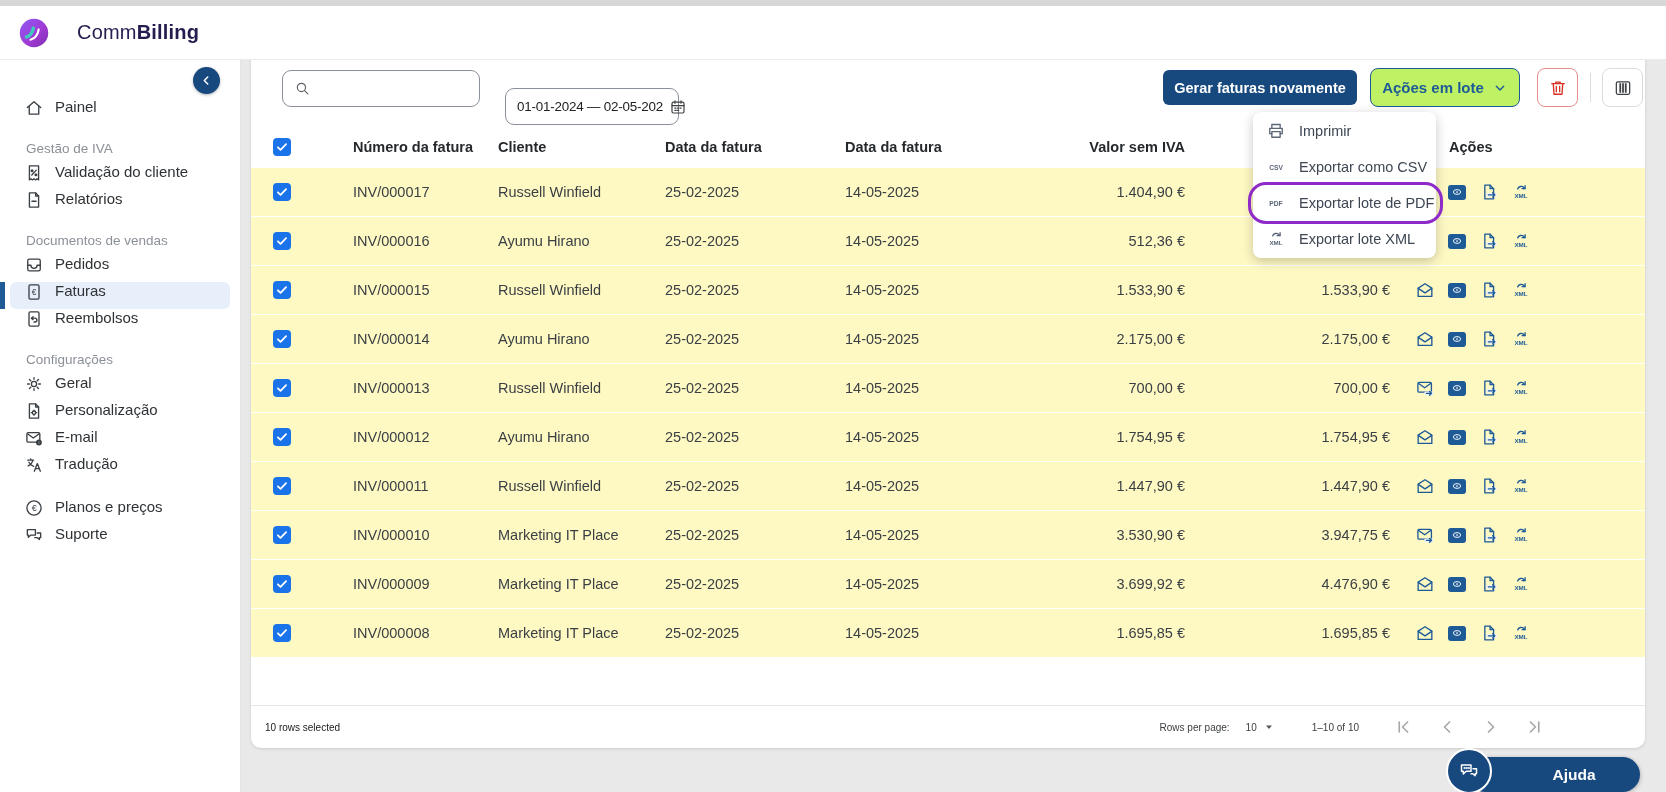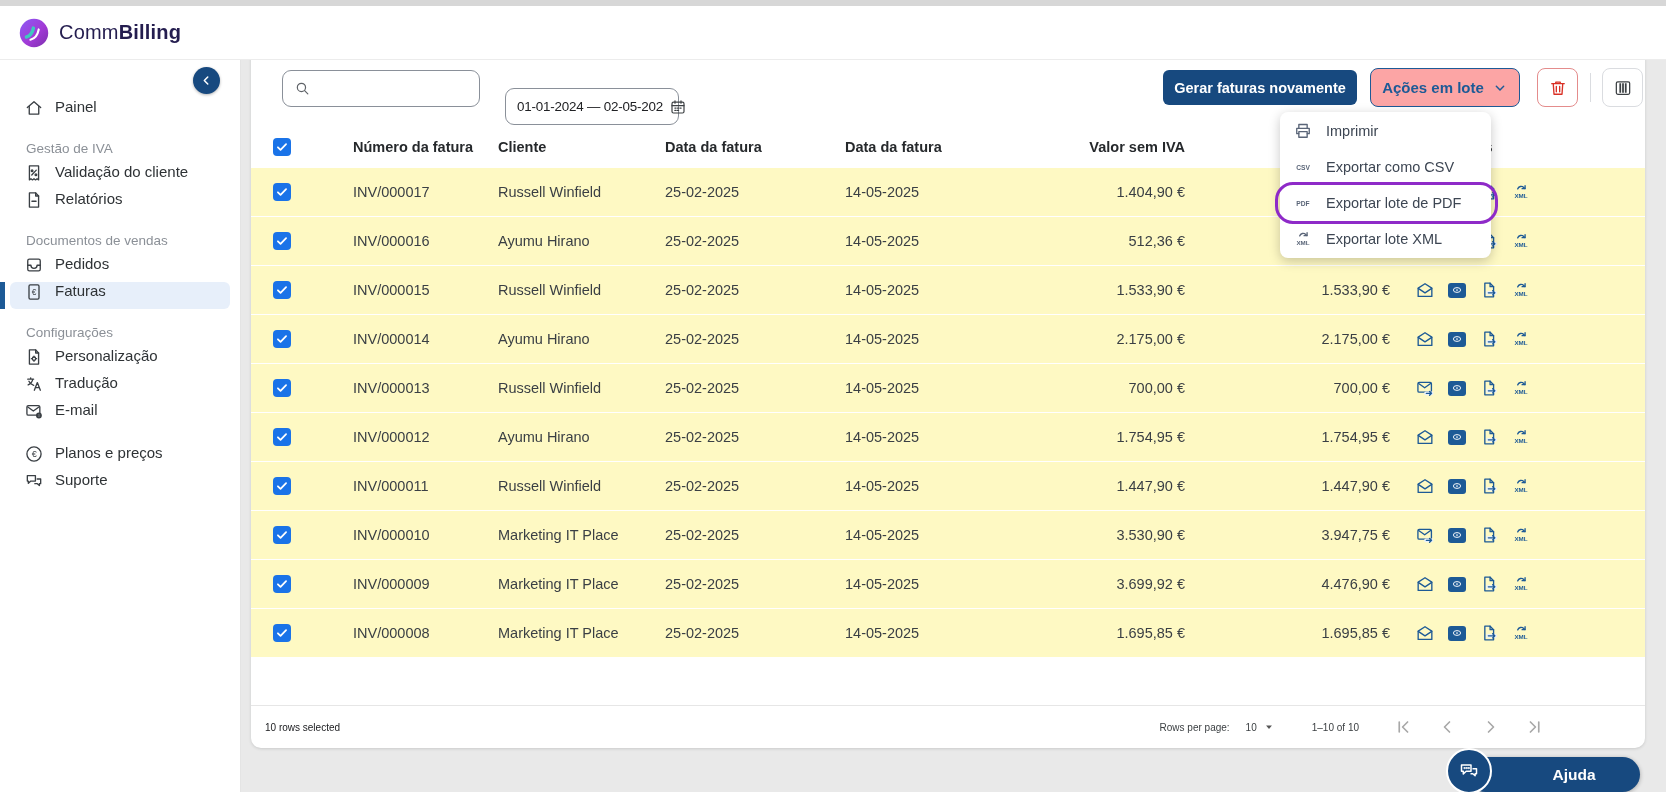--- a/index.html
+++ b/index.html
@@ -12,21 +12,21 @@
   }
   svg { display:block; }
 
   
   .top-strip { position:absolute; left:0; top:0; width:1666px; height:6px; background:#d7d7d7; z-index:40; }
   .topbar {
     position:absolute; left:0; top:6px; width:1666px; height:54px;
     background:#ffffff; border-bottom:1px solid #ececec; z-index:30;
     display:flex; align-items:center;
   }
-  .brand { display:flex; align-items:center; gap:9px; margin-left:18px; }
+  .brand { display:flex; align-items:center; gap:27px; margin-left:18px; }
   .brand-mark { width:32px; height:32px; }
   .brand-text { font-size:20px; color:#241d4f; letter-spacing:.2px; }
   .brand-text .bold { font-weight:bold; }
   .topbar-right { margin-left:auto; display:flex; align-items:center; gap:24px; margin-right:16px; }
   .icon-btn { width:26px; height:26px; display:flex; align-items:center; justify-content:center; color:#3c4043; cursor:pointer; }
 
   
   .sidebar {
     position:absolute; left:0; top:60px; width:241px; height:732px;
     background:#ffffff; border-right:1px solid #e4e4e4; z-index:20;
@@ -73,21 +73,21 @@
   .period-box .pval { font-size:13.4px; color:#202124; white-space:nowrap; letter-spacing:-.2px; }
   .period-box .cal { width:18px; height:18px; color:#3c4043; flex:0 0 18px; }
 
   .btn-primary {
     position:absolute; left:912px; top:26px; width:194px; height:35px;
     background:#17497f; color:#fff; border:none; border-radius:6px;
     font-size:14.5px; font-weight:bold; font-family:inherit; cursor:pointer;
   }
   .btn-outline {
     position:absolute; left:1119px; top:24px; width:150px; height:39px;
-    background:#fca5a5; color:#1d5a96; border:1.6px solid #1d5a96; border-radius:8px;
+    background:#bef264; color:#1d5a96; border:1.6px solid #1d5a96; border-radius:8px;
     font-size:15px; font-weight:bold; font-family:inherit; cursor:pointer;
     display:flex; align-items:center; justify-content:center; gap:8px;
   }
   .btn-outline .chev { width:16px; height:16px; }
   .btn-sq {
     position:absolute; top:24px; width:41px; height:39px; border-radius:8px; background:#fff;
     display:flex; align-items:center; justify-content:center; cursor:pointer;
   }
   .btn-trash { left:1286px; border:1.5px solid #e48c8c; color:#d93025; }
   .btn-trash svg { width:20px; height:20px; }
@@ -132,24 +132,23 @@
   .rpp-label { margin-right:16px; }
   .rpp-value { display:flex; align-items:center; gap:5px; cursor:pointer; }
   .rpp-value svg { width:14px; height:14px; color:#555; }
   .range { margin:0 34px 0 36px; }
   .pager { display:flex; align-items:center; gap:24px; color:#a8a8a8; }
   .pager span { width:20px; height:20px; cursor:default; }
   .pager svg { width:20px; height:20px; }
 
   
   .menu {
-    position:absolute; left:1253px; top:112px; width:211px; z-index:45;
+    position:absolute; left:1253px; top:112px; width:183px; z-index:45;
     background:#fff; border-radius:8px; box-shadow:0 3px 12px rgba(0,0,0,.22);
     padding:1px 0;
-    margin-left:27px;
   }
   .mi {
     position:relative; height:36px; display:flex; align-items:center; gap:10px;
     padding-left:10px; font-size:14.5px; color:#3d4653; cursor:pointer; white-space:nowrap;
   }
   .mi .mi-icon { width:26px; height:22px; display:flex; align-items:center; justify-content:center; color:#5a6578; flex:0 0 26px; }
   .mi .mi-icon svg { width:20px; height:20px; }
   .mi.hl::after {
     content:""; position:absolute; left:-5px; right:-7px; top:-3px; bottom:-3px;
     border:3.5px solid #8e2ac8; border-radius:18px; pointer-events:none;
@@ -263,52 +262,71 @@
       </div>
       <div class="side-item active">
         <span class="si-icon">
           <svg viewBox="0 0 24 24" fill="none" stroke="currentColor" stroke-width="1.6" stroke-linecap="round" stroke-linejoin="round">
             <rect x="6" y="3.5" width="12" height="17" rx="1.5"></rect>
             <text x="12" y="15.6" font-size="10" text-anchor="middle" fill="currentColor" stroke="none" font-family="inherit">€</text>
           </svg>
         </span>
         <span>Faturas</span>
       </div>
+      <div class="side-item">
+        <span class="si-icon">
+          <svg viewBox="0 0 24 24" fill="none" stroke="currentColor" stroke-width="1.6" stroke-linecap="round" stroke-linejoin="round">
+            <rect x="6" y="3.5" width="12" height="17" rx="1.5"></rect>
+            <path d="M9 11h4.2a2.3 2.3 0 0 1 0 4.6h-1.2"></path>
+            <path d="M10.9 9.2 9 11l1.9 1.8"></path>
+          </svg>
+        </span>
+        <span>Reembolsos</span>
+      </div>
       <div class="side-section">Configurações</div>
+      <div class="side-item">
+        <span class="si-icon">
+          <svg viewBox="0 0 24 24" fill="none" stroke="currentColor" stroke-width="1.6" stroke-linecap="round" stroke-linejoin="round">
+            <circle cx="12" cy="12" r="3.1"></circle>
+            <path d="M12 4.3v2.1M12 17.6v2.1M4.3 12h2.1M17.6 12h2.1M6.6 6.6 8.1 8.1M15.9 15.9l1.5 1.5M17.4 6.6 15.9 8.1M8.1 15.9l-1.5 1.5"></path>
+          </svg>
+        </span>
+        <span>Geral</span>
+      </div>
       <div class="side-item">
         <span class="si-icon">
           <svg viewBox="0 0 24 24" fill="none" stroke="currentColor" stroke-width="1.6" stroke-linecap="round" stroke-linejoin="round">
             <path d="M6.5 3.5H14l3.5 3.7v13.3H6.5z"></path>
             <path d="M14 3.5v3.7h3.5"></path>
             <circle cx="12" cy="14" r="2"></circle>
             <path d="M12 10.9v1M12 16.1v1M8.9 14h1M14.1 14h1"></path>
           </svg>
         </span>
         <span>Personalização</span>
-      </div>
-      <div class="side-item">
-        <span class="si-icon">
-          <svg viewBox="0 0 24 24" fill="none" stroke="currentColor" stroke-width="1.6" stroke-linecap="round" stroke-linejoin="round">
-            <path d="M4.5 6.2h7M8 4.6v1.6M10.6 6.2c-.6 3-2.7 5.6-5.6 6.9M5.9 8.7c1.2 2.6 3.4 4.3 5.7 4.9"></path>
-            <path d="M12.4 19.5l3.6-9.2 3.6 9.2M13.7 16.3h4.6"></path>
-          </svg>
-        </span>
-        <span>Tradução</span>
       </div>
       <div class="side-item">
         <span class="si-icon">
           <svg viewBox="0 0 24 24" fill="none" stroke="currentColor" stroke-width="1.6" stroke-linecap="round" stroke-linejoin="round">
             <rect x="3.5" y="5.5" width="15.5" height="11.5" rx="1.8"></rect>
             <path d="M4.6 7.2l6.6 4.9 6.7-4.9"></path>
             <circle cx="17.9" cy="17.4" r="2.7" fill="#fff"></circle>
             <circle cx="17.9" cy="17.4" r="1.9"></circle>
             <circle cx="17.9" cy="17.4" r=".4" fill="currentColor"></circle>
           </svg>
         </span>
         <span>E-mail</span>
+      </div>
+      <div class="side-item">
+        <span class="si-icon">
+          <svg viewBox="0 0 24 24" fill="none" stroke="currentColor" stroke-width="1.6" stroke-linecap="round" stroke-linejoin="round">
+            <path d="M4.5 6.2h7M8 4.6v1.6M10.6 6.2c-.6 3-2.7 5.6-5.6 6.9M5.9 8.7c1.2 2.6 3.4 4.3 5.7 4.9"></path>
+            <path d="M12.4 19.5l3.6-9.2 3.6 9.2M13.7 16.3h4.6"></path>
+          </svg>
+        </span>
+        <span>Tradução</span>
       </div>
       <div class="side-spacer"></div>
       <div class="side-item">
         <span class="si-icon">
           <svg viewBox="0 0 24 24" fill="none" stroke="currentColor" stroke-width="1.6" stroke-linecap="round" stroke-linejoin="round">
             <circle cx="12" cy="12" r="8.5"></circle>
             <text x="12.4" y="15.9" font-size="11" text-anchor="middle" fill="currentColor" stroke="none" font-family="inherit">€</text>
           </svg>
         </span>
         <span>Planos e preços</span>

